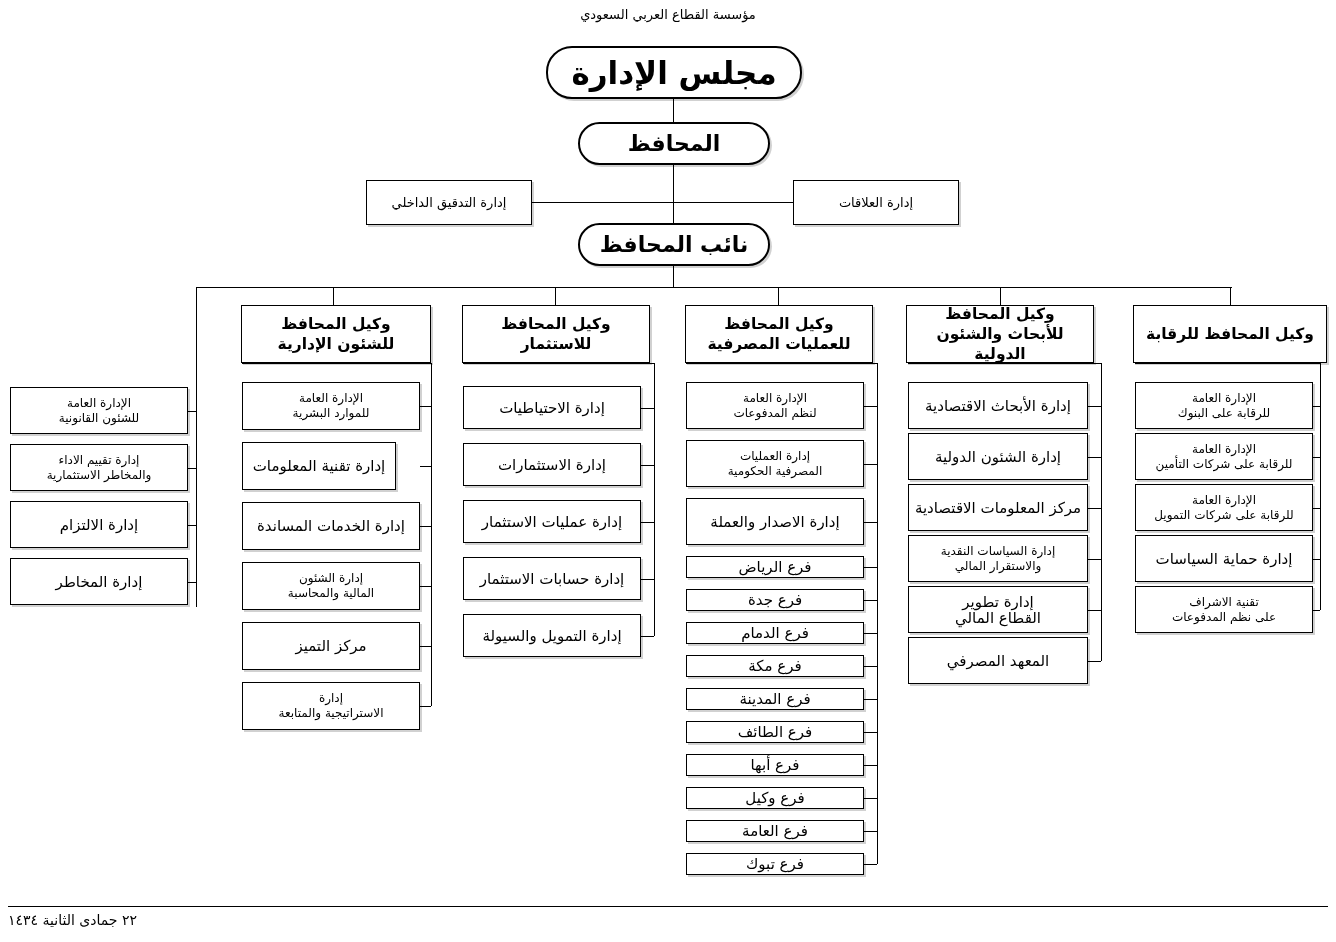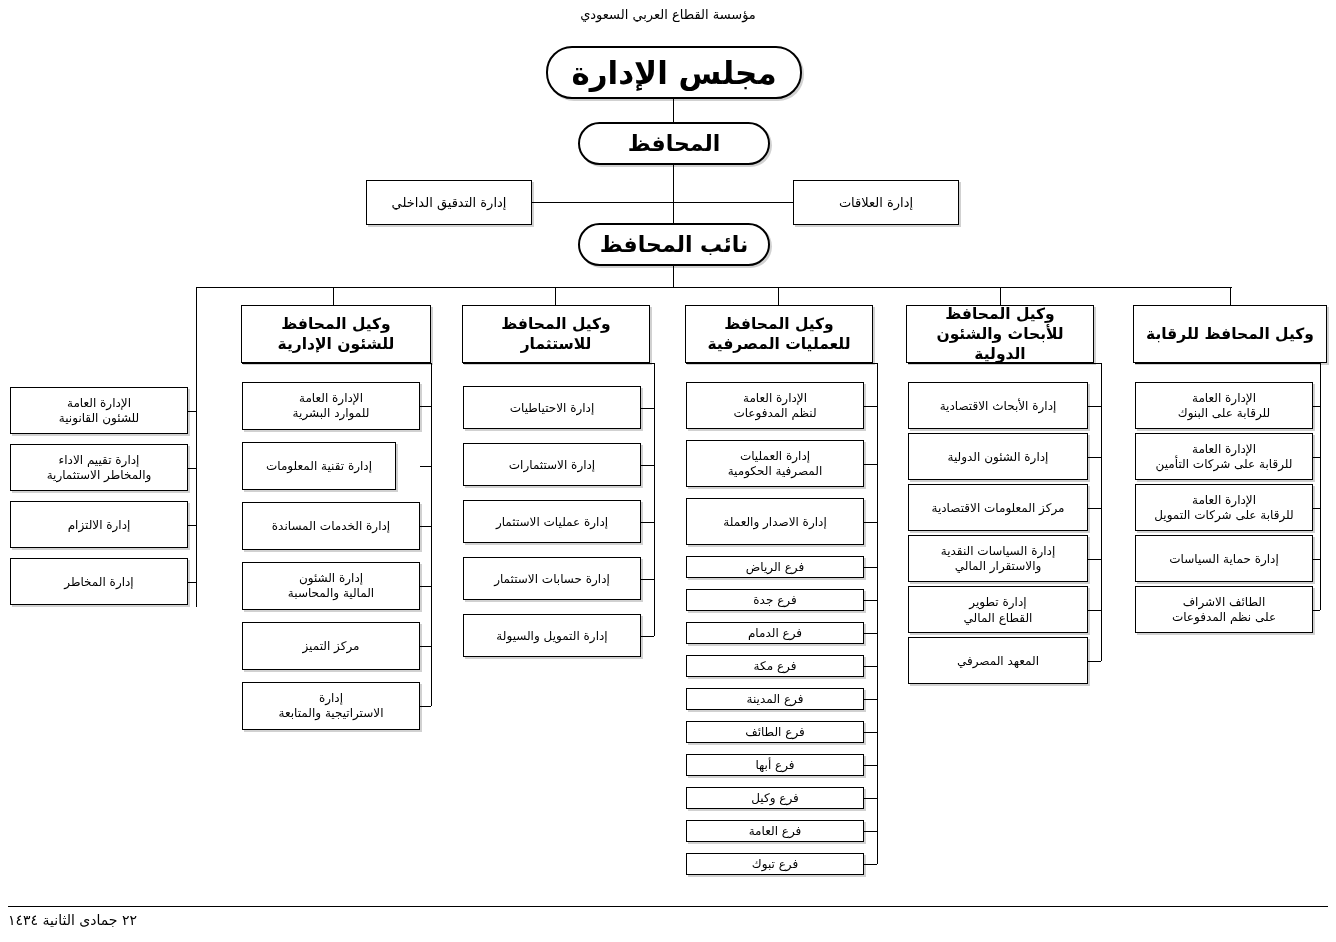--- a/index.html
+++ b/index.html
@@ -83,21 +83,21 @@
   .head2{
     font-weight:bold;
     font-size:15.5px;
     line-height:20px;
   }
   .staff{
     font-size:13px;
     line-height:17px;
   }
   .leaf{
-    font-size:12px;
+    font-size:15px;
     line-height:16px;
   }
   .leaf.small{font-size:12px;line-height:15px;}
 
   
   .ln{
     position:absolute;
     background:#000;
     z-index:1;
   }
@@ -236,21 +236,21 @@
 للرقابة على شركات التأمين</span>
       </div>
       <div class="node leaf small" style="left:1135px;top:484px;width:178px;height:47px;">
         <span class="txt">الإدارة  العامة
 للرقابة على شركات التمويل</span>
       </div>
       <div class="node leaf" style="left:1135px;top:535px;width:178px;height:47px;">
         <span class="txt">إدارة حماية السياسات</span>
       </div>
       <div class="node leaf small" style="left:1135px;top:586px;width:178px;height:47px;">
-        <span class="txt">الطائف الاشراف
+        <span class="txt">تقنية الاشراف
 على نظم المدفوعات</span>
       </div>
       <div class="node leaf" style="left:908px;top:382px;width:180px;height:47px;">
         <span class="txt">إدارة الأبحاث الاقتصادية</span>
       </div>
       <div class="node leaf" style="left:908px;top:433px;width:180px;height:47px;">
         <span class="txt">إدارة الشئون الدولية</span>
       </div>
       <div class="node leaf" style="left:908px;top:484px;width:180px;height:47px;">
         <span class="txt">مركز المعلومات الاقتصادية</span>

